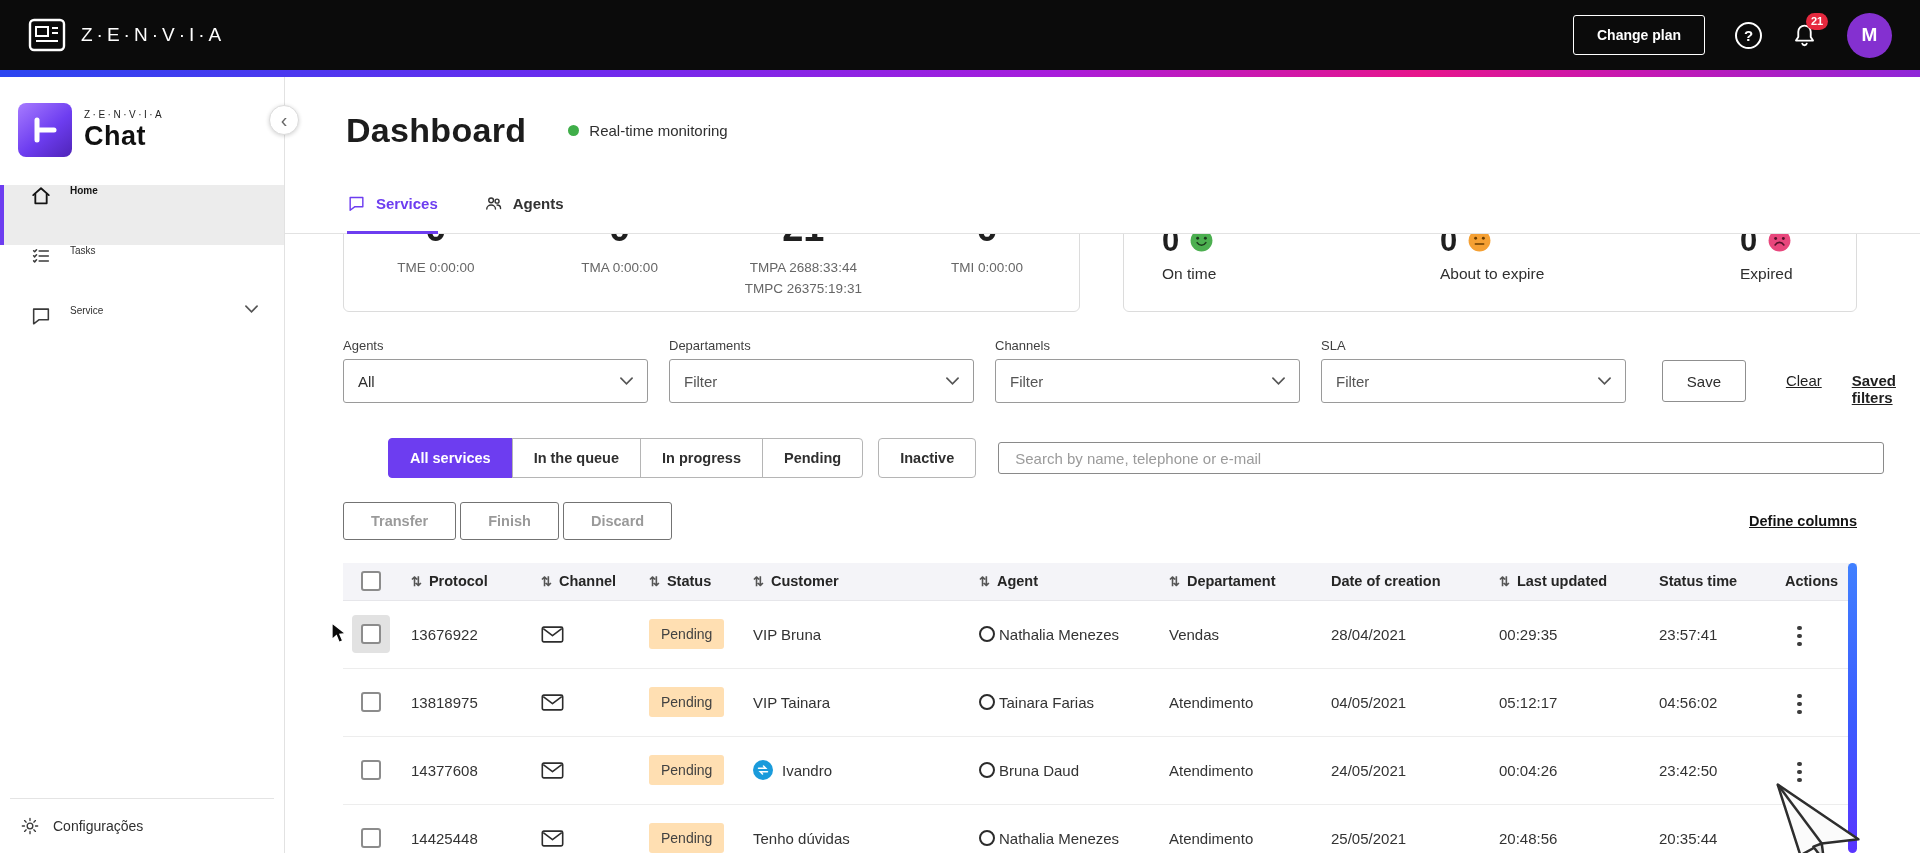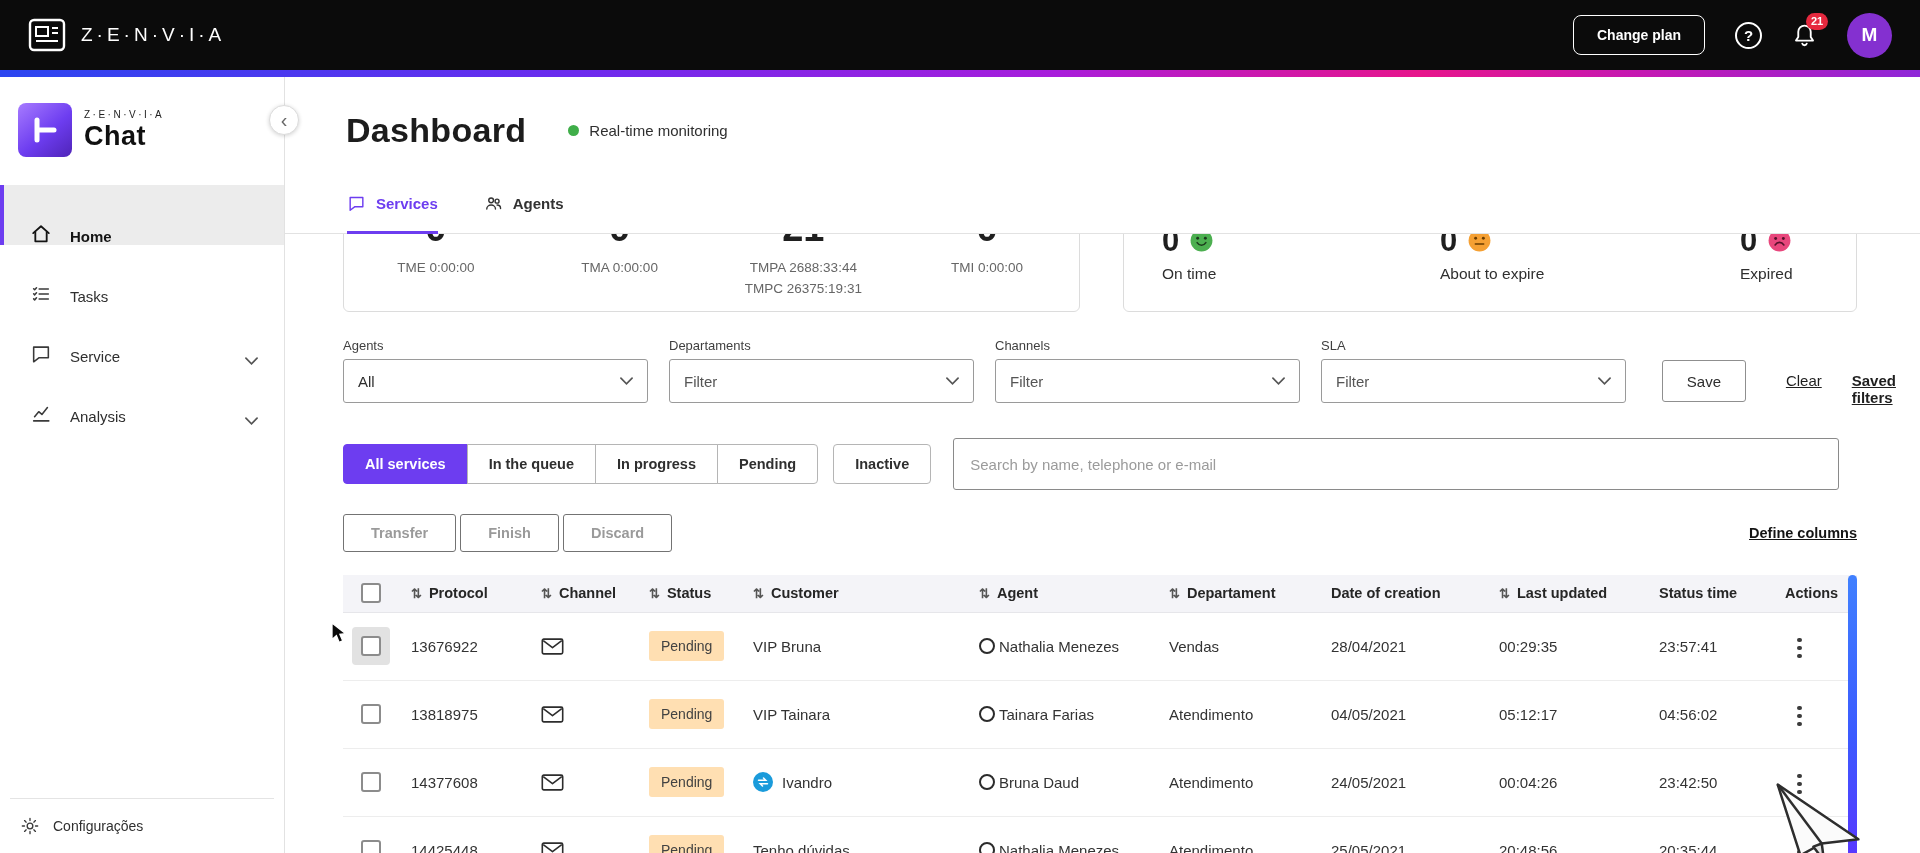--- a/index.html
+++ b/index.html
@@ -9,21 +9,21 @@
     font-family: "Liberation Sans", sans-serif;
     background:#fff; overflow:hidden; position:relative;
   }
   button, input { font-family: inherit; }
 
   
   .topbar { height:70px; background:#0b0b0b; display:flex; align-items:center; padding:0 28px; }
   .topbar-left { display:flex; align-items:center; gap:15px; }
   .brand-text { color:#fff; font-size:19px; letter-spacing:4px; }
   .topbar-right { margin-left:auto; display:flex; align-items:center; gap:30px; }
-  .change-plan { background:none; border:1px solid #fff; color:#fff; border-radius:8px;
+  .change-plan { background:none; border:1px solid #fff; color:#fff; border-radius:3px;
                  font-size:14px; font-weight:700; padding:11px 23px; cursor:pointer; }
   .help { width:27px; height:27px; border:2px solid #fff; border-radius:50%; display:flex;
           align-items:center; justify-content:center; color:#fff; font-size:15px; font-weight:700; cursor:pointer; }
   .bell-wrap { position:relative; display:flex; cursor:pointer; }
   .nbadge { position:absolute; top:-9px; left:14px; background:#e6293f; color:#fff; font-size:11px;
             font-weight:700; padding:3px 5px; border-radius:9px; line-height:1; }
   .avatar { width:45px; height:45px; border-radius:50%; background:#8430d0; color:#fff; display:flex;
             align-items:center; justify-content:center; font-size:19px; font-weight:700; cursor:pointer; }
 
   .gradient-bar { height:7px;
@@ -39,22 +39,22 @@
                   background:#fff; border:1px solid #dcdcdc; box-shadow:0 1px 4px rgba(0,0,0,.18);
                   display:flex; align-items:center; justify-content:center; color:#666; font-size:20px;
                   line-height:1; cursor:pointer; z-index:6; }
   .side-logo { display:flex; align-items:center; gap:12px; padding:26px 16px 0 18px; }
   .logo-sq { width:54px; height:54px; border-radius:8px; flex:none;
              background:linear-gradient(140deg,#a77bff 0%,#6d3df0 55%,#4f24b8 100%);
              display:flex; align-items:center; justify-content:center; }
   .logo-brand { font-size:10px; letter-spacing:2.5px; color:#222; }
   .logo-product { font-size:27px; color:#101010; font-weight:600; margin-top:1px; letter-spacing:.5px; }
   .menu { margin-top:28px; }
-  .menu-item { height:60px; display:flex; align-items:flex-end; gap:18px; padding:0 26px;
-               font-size:15px; color:#2f2f2f; border-left:4px solid transparent; cursor:pointer; }
+  .menu-item { height:60px; display:flex; align-items:flex-start; gap:18px; padding:0 26px;
+               font-size:10px; color:#2f2f2f; border-left:4px solid transparent; cursor:pointer; }
   .menu-item.active { background:#ececec; border-left-color:#6d3df0; font-weight:700; color:#141414; }
   .menu-item .chev-right { margin-left:auto; }
   .mi { width:22px; height:22px; stroke:#3a3a3a; fill:none; stroke-width:1.7;
         stroke-linecap:round; stroke-linejoin:round; flex:none; }
   .menu-item.active .mi { stroke:#141414; stroke-width:2; }
   .chev-svg { width:13px; height:8px; fill:none; stroke:#555; stroke-width:1.8; stroke-linecap:round; }
   .sidebar-footer { margin:auto 10px 0 10px; border-top:1px solid #e4e4e4; padding:17px 10px;
                     display:flex; align-items:center; gap:13px; font-size:14px; color:#2f2f2f; cursor:pointer; }
   .gear { width:20px; height:20px; stroke:#3a3a3a; fill:none; stroke-width:1.6; stroke-linecap:round; }
 
@@ -101,23 +101,23 @@
   .flink { margin-top:34px; font-size:15px; color:#1f1f1f; text-decoration:underline; cursor:pointer; }
   .flink.m40 { margin-left:40px; } .flink.m30 { margin-left:30px; }
   .flink.bold { font-weight:700; }
 
   
   .segments { display:flex; align-items:center; padding-left:58px; margin-top:32px; }
   .seg { height:40px; padding:0 21px; background:#fff; border:1px solid #b5b5b5; color:#2f2f2f;
          font-size:14.5px; font-weight:700; margin-left:-1px; cursor:pointer; }
   .seg.first { border-radius:4px 0 0 4px; margin-left:0; }
   .seg.last { border-radius:0 4px 4px 0; }
-  .seg.active { background:#6d3df0; border-color:#6d3df0; color:#fff; }
+  .seg.active { background:#6d3df0; border-color:#6d3df0; color:#fff;margin-left:45px; }
   .seg.standalone { margin-left:15px; border-radius:4px; }
-  .search { margin-left:22px; width:886px; height:52px; border:1px solid #8a8a8a; border-radius:3px;
+  .search { margin-left:22px; width:886px; height:32px; border:1px solid #8a8a8a; border-radius:3px;
             padding:0 16px; font-size:15px; color:#333; }
   .search::placeholder { color:#9b9b9b; }
 
   
   .bulk { display:flex; align-items:center; margin-top:24px; padding:0 63px 0 58px; }
   .bulk-btn { height:38px; padding:0 27px; margin-right:4px; background:#fff; border:1px solid #737373;
               border-radius:3px; color:#9a9a9a; font-size:14.5px; font-weight:700; cursor:default; }
   .define { margin-left:auto; font-size:14.5px; font-weight:700; color:#141414;
             text-decoration:underline; cursor:pointer; }
 
@@ -210,30 +210,20 @@
           <path d="M10 6.5h10M10 12h10M10 17.5h10"></path>
           <path d="M4 6.3l1.1 1.1 2-2.2M4 11.8l1.1 1.1 2-2.2M4 17.3l1.1 1.1 2-2.2"></path>
         </svg>
         <span>Tasks</span>
       </div>
       <div class="menu-item">
         <svg class="mi" viewBox="0 0 24 24">
           <path d="M4 4.5h16v11.5H10l-6 4.5z"></path>
         </svg>
         <span>Service</span>
-        <svg class="chev-svg chev-right" viewBox="0 0 14 8">
-            <path d="M1 1l6 6 6-6"></path>
-          </svg>
-      </div>
-      <div class="menu-item">
-        <svg class="mi" viewBox="0 0 24 24">
-          <path d="M4 19.5h16.5"></path>
-            <path d="M5 15l4.5-5.5 3.5 3 6-7.5"></path>
-        </svg>
-        <span>Analysis</span>
         <svg class="chev-svg chev-right" viewBox="0 0 14 8">
             <path d="M1 1l6 6 6-6"></path>
           </svg>
       </div>
     </nav>
 
     <div class="sidebar-footer">
       <svg class="gear" viewBox="0 0 24 24">
         <circle cx="12" cy="12" r="3.4"></circle>
         <path d="M12 2.8v2.6M12 18.6v2.6M2.8 12h2.6M18.6 12h2.6M5.5 5.5l1.9 1.9M16.6 16.6l1.9 1.9M18.5 5.5l-1.9 1.9M7.4 16.6l-1.9 1.9"></path>

